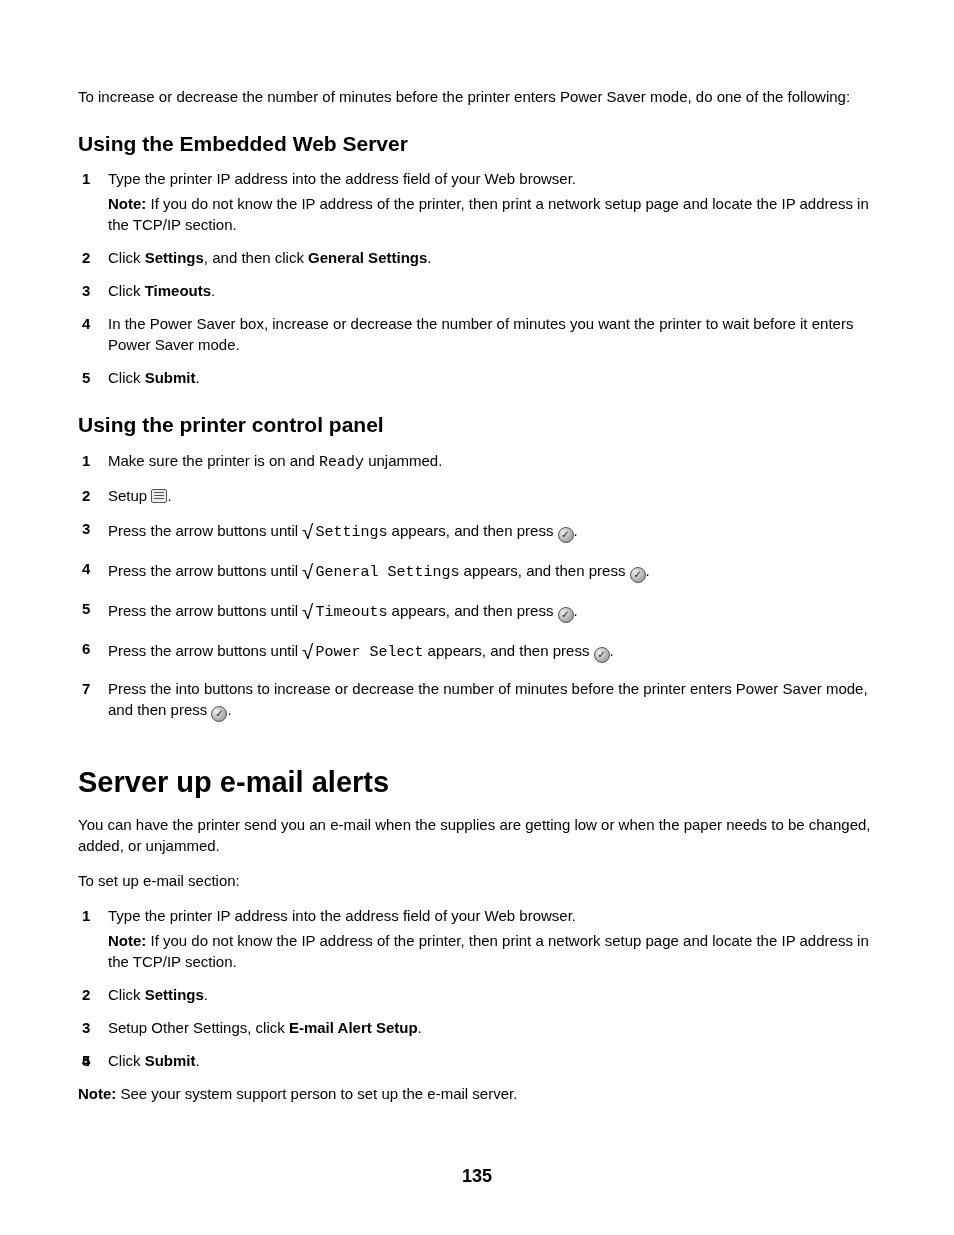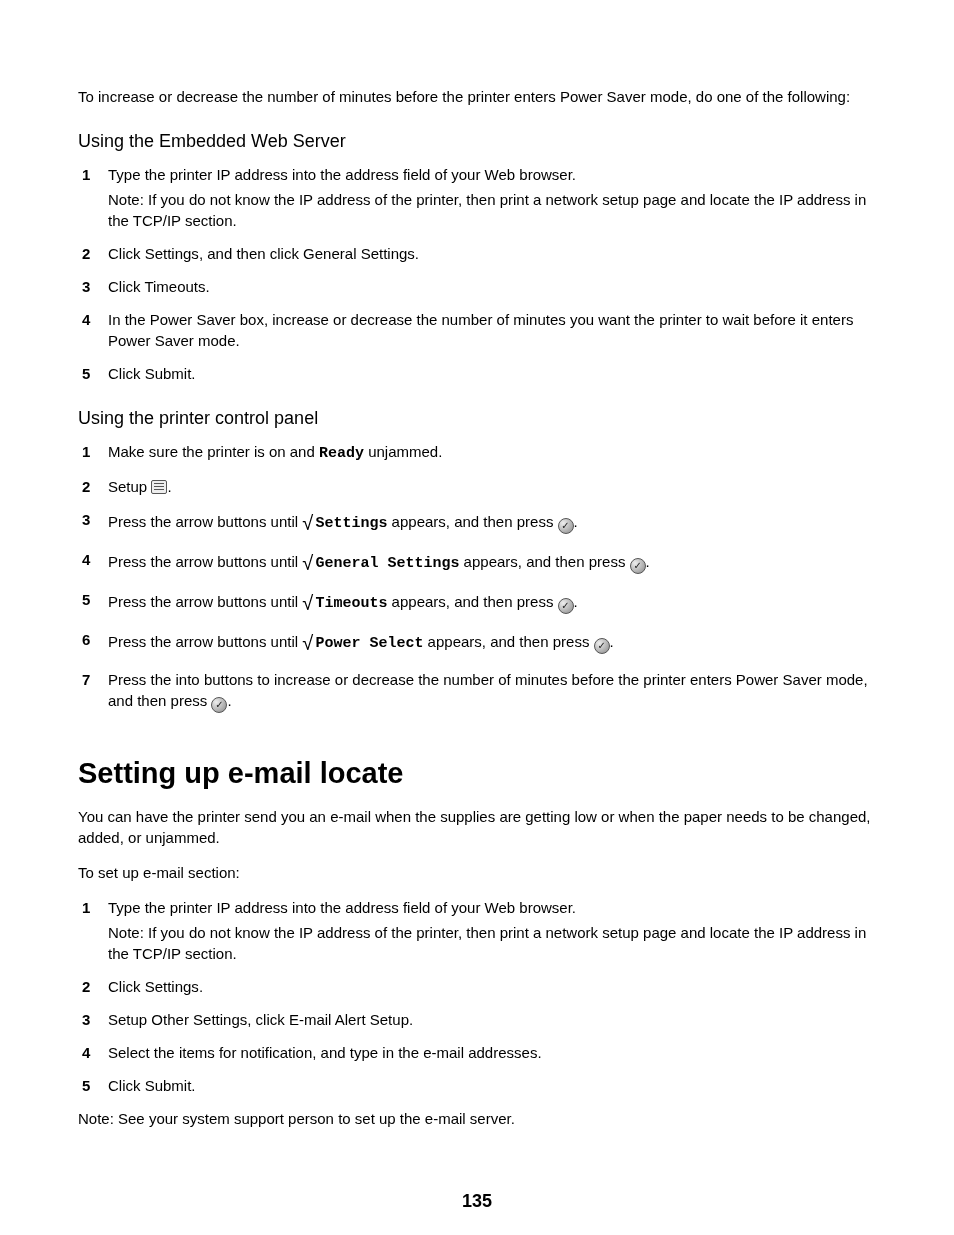--- a/index.html
+++ b/index.html
@@ -6,22 +6,22 @@
     font-family: "Segoe UI", "Helvetica Neue", Arial, sans-serif;
     font-size: 15px;
     color: #000;
     margin: 0;
     padding: 80px 78px 40px 78px;
     width: 954px;
     box-sizing: border-box;
     line-height: 1.4;
   }
   h2 {
-    font-size: 18px;
-    font-weight: 400;
+    font-size: 21px;
+    font-weight: 700;
     margin: 22px 0 10px 0;
     font-family: "Trebuchet MS", Arial, sans-serif;
   }
   h1 {
     font-size: 29px;
     font-weight: 700;
     margin: 40px 0 12px 0;
     font-family: "Trebuchet MS", Arial, sans-serif;
   }
   ol {
@@ -36,22 +36,22 @@
   }
   li .num {
     position: absolute;
     left: 0;
     top: 0;
     font-weight: 700;
   }
   .note {
     margin: 4px 0 0 0;
   }
-  .bold { font-weight: 400; margin-top: 22px; }
-  .mono { font-family: "Courier New", monospace; font-weight: 700; }
+  .bold { font-weight: 700; margin-top: 22px; }
+  .mono { font-family: "Courier New", monospace; font-weight: 400; }
   .icon-menu {
     display: inline-block;
     width: 14px;
     height: 12px;
     border: 1px solid #555;
     border-radius: 2px;
     vertical-align: -2px;
     background: linear-gradient(to bottom, #555 1px, transparent 1px, transparent 3px, #555 3px, #555 4px, transparent 4px, transparent 6px, #555 6px, #555 7px, transparent 7px);
     background-position: 2px 2px;
     background-size: 10px 8px;
@@ -144,42 +144,41 @@
   <li>
     <span class="num">6</span>
     <span>Press the arrow buttons until </span><span class="sqrt">√</span> <span class="mono">Power Select</span><span> appears, and then press </span><span class="icon-ok"></span><span>.</span>
   </li>
   <li>
     <span class="num">7</span>
     <span>Press the into buttons to increase or decrease the number of minutes before the printer enters Power Saver mode, and then press </span><span class="icon-ok"></span><span>.</span>
   </li>
 </ol>
 
-<h1>Setting up e-mail locate</h1>
+<h1>Server up e-mail alerts</h1>
 <p>You can have the printer send you an e-mail when the supplies are getting low or when the paper needs to be changed, added, or unjammed.</p>
 <p>To set up e-mail section:</p>
 <ol>
   <li>
     <span class="num">1</span>
     <span>Type the printer IP address into the address field of your Web browser.</span>
     <p class="note">
       <span class="bold">Note:</span><span> If you do not know the IP address of the printer, then print a network setup page and locate the IP address in the TCP/IP section.</span>
     </p>
   </li>
   <li>
     <span class="num">2</span>
     <span>Click </span><span class="bold">Settings</span><span>.</span>
   </li>
   <li>
     <span class="num">3</span>
     <span>Setup Other Settings, click </span><span class="bold">E-mail Alert Setup</span><span>.</span>
   </li>
   <li>
     <span class="num">4</span>
-    <span>Select the items for notification, and type in the e-mail addresses.</span>
   </li>
   <li>
     <span class="num">5</span>
     <span>Click </span><span class="bold">Submit</span><span>.</span>
   </li>
 </ol>
 <p>
   <span class="bold">Note:</span><span> See your system support person to set up the e-mail server.</span>
 </p>
 

